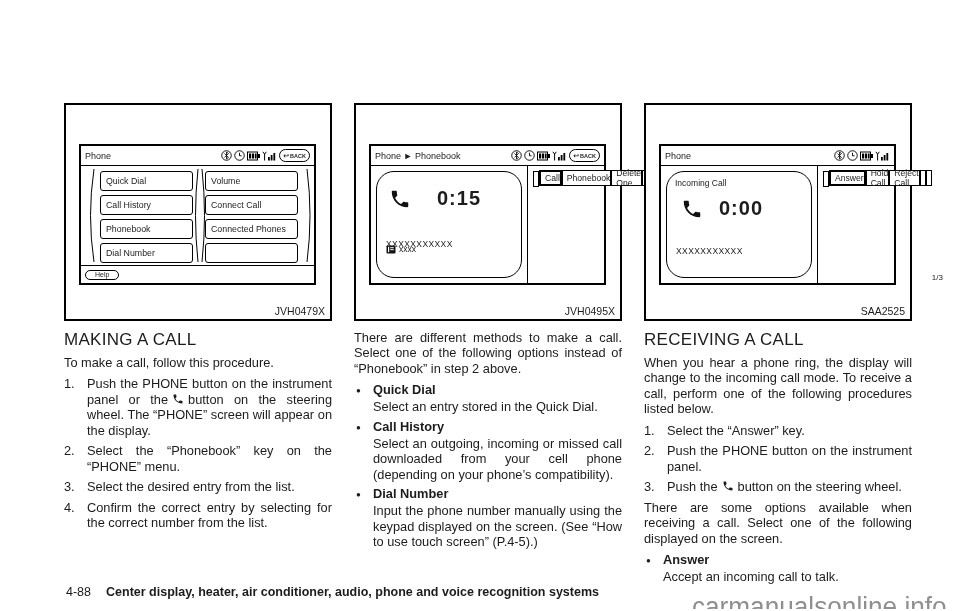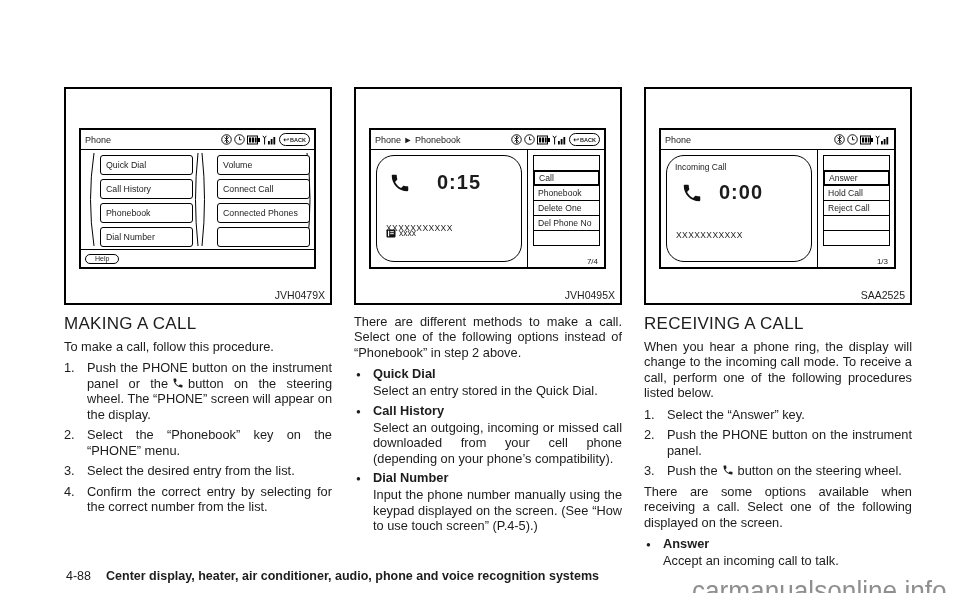--- a/index.html
+++ b/index.html
@@ -1,17 +1,17 @@
 <!DOCTYPE html>
 <html><head>
 <meta charset="utf-8">
 <style>
   html,body{margin:0;padding:0;background:#fff;}
   .page{position:relative;width:960px;height:593px;background:#fff;overflow:hidden;
-        font-family:"Liberation Sans","DejaVu Sans",sans-serif;color:#1c1c1c;}
+        font-family:"Liberation Sans","DejaVu Sans",sans-serif;color:#1c1c1c;margin-top:16px;}
 
   
   .columns{position:absolute;left:64px;top:87px;display:flex;gap:22px;}
   .col{width:268px;flex:none;}
 
   
   .figure-box{border:2px solid #000;height:218px;position:relative;margin-bottom:9px;background:#fff;box-sizing:border-box;}
   .fig-label{position:absolute;right:5px;bottom:2px;font-size:10.5px;}
 
   .screen{position:absolute;left:13px;top:39px;width:237px;height:141px;border:2px solid #000;
@@ -21,30 +21,30 @@
   .t-icons{margin-left:auto;display:flex;align-items:center;gap:2px;}
   .back-pill{display:flex;align-items:center;border:1px solid #000;border-radius:7px;height:11px;
              padding:0 3px;font-size:5.5px;font-weight:bold;gap:1px;}
   .back-arrow{font-size:7px;line-height:1;}
 
   
   .s1-body{position:relative;flex:1;min-height:0;}
   .arcs{position:absolute;left:0;top:0;width:100%;height:100%;}
   .btn-col{position:absolute;top:5px;display:flex;flex-direction:column;gap:4px;width:93px;}
   .btn-col.left{left:19px;}
-  .btn-col.right{left:124px;padding-left:12px;}
+  .btn-col.right{left:124px;}
   .scr-btn{height:20px;border:1.2px solid #000;border-radius:3px;display:flex;align-items:center;
            padding-left:5px;font-size:8.8px;box-sizing:border-box;background:#fff;}
   .s1-bottom{flex:none;height:17px;border-top:1.5px solid #000;display:flex;align-items:center;padding:0 4px;}
   .help-pill{border:1px solid #000;border-radius:7px;font-size:7px;padding:0.5px 9px;}
 
   
   .s-body2{flex:1;display:flex;min-height:0;}
   .callpane{margin:5px;border:1.5px solid #000;border-radius:18px;width:146px;flex:none;position:relative;box-sizing:border-box;}
-  .rightpane{flex:1;border-left:1.5px solid #000;display:flex;flex-direction:column;padding:5px 4px 1px 5px;box-sizing:border-box;}
+  .rightpane{flex:1;border-left:1.5px solid #000;display:flex;flex-direction:row;padding:5px 4px 1px 5px;box-sizing:border-box;}
   .mcell{border:1px solid #000;height:16px;margin-top:-1px;display:flex;align-items:center;
          padding-left:4px;font-size:8.6px;box-sizing:border-box;background:#fff;}
   .mcell.first{margin-top:0;}
   .mcell.selected{border-width:2px;position:relative;z-index:2;}
   .mpage{margin-top:auto;text-align:right;font-size:8px;padding:1px 2px 0 0;}
   .handset{position:absolute;}
   .timer{position:absolute;font-weight:bold;font-size:20px;letter-spacing:1px;}
   .contact-row{position:absolute;display:flex;align-items:center;gap:3px;font-size:8.5px;}
   .number{position:absolute;font-size:8.5px;letter-spacing:0.4px;}
   .incoming-label{position:absolute;left:8px;top:6px;font-size:8.5px;}

